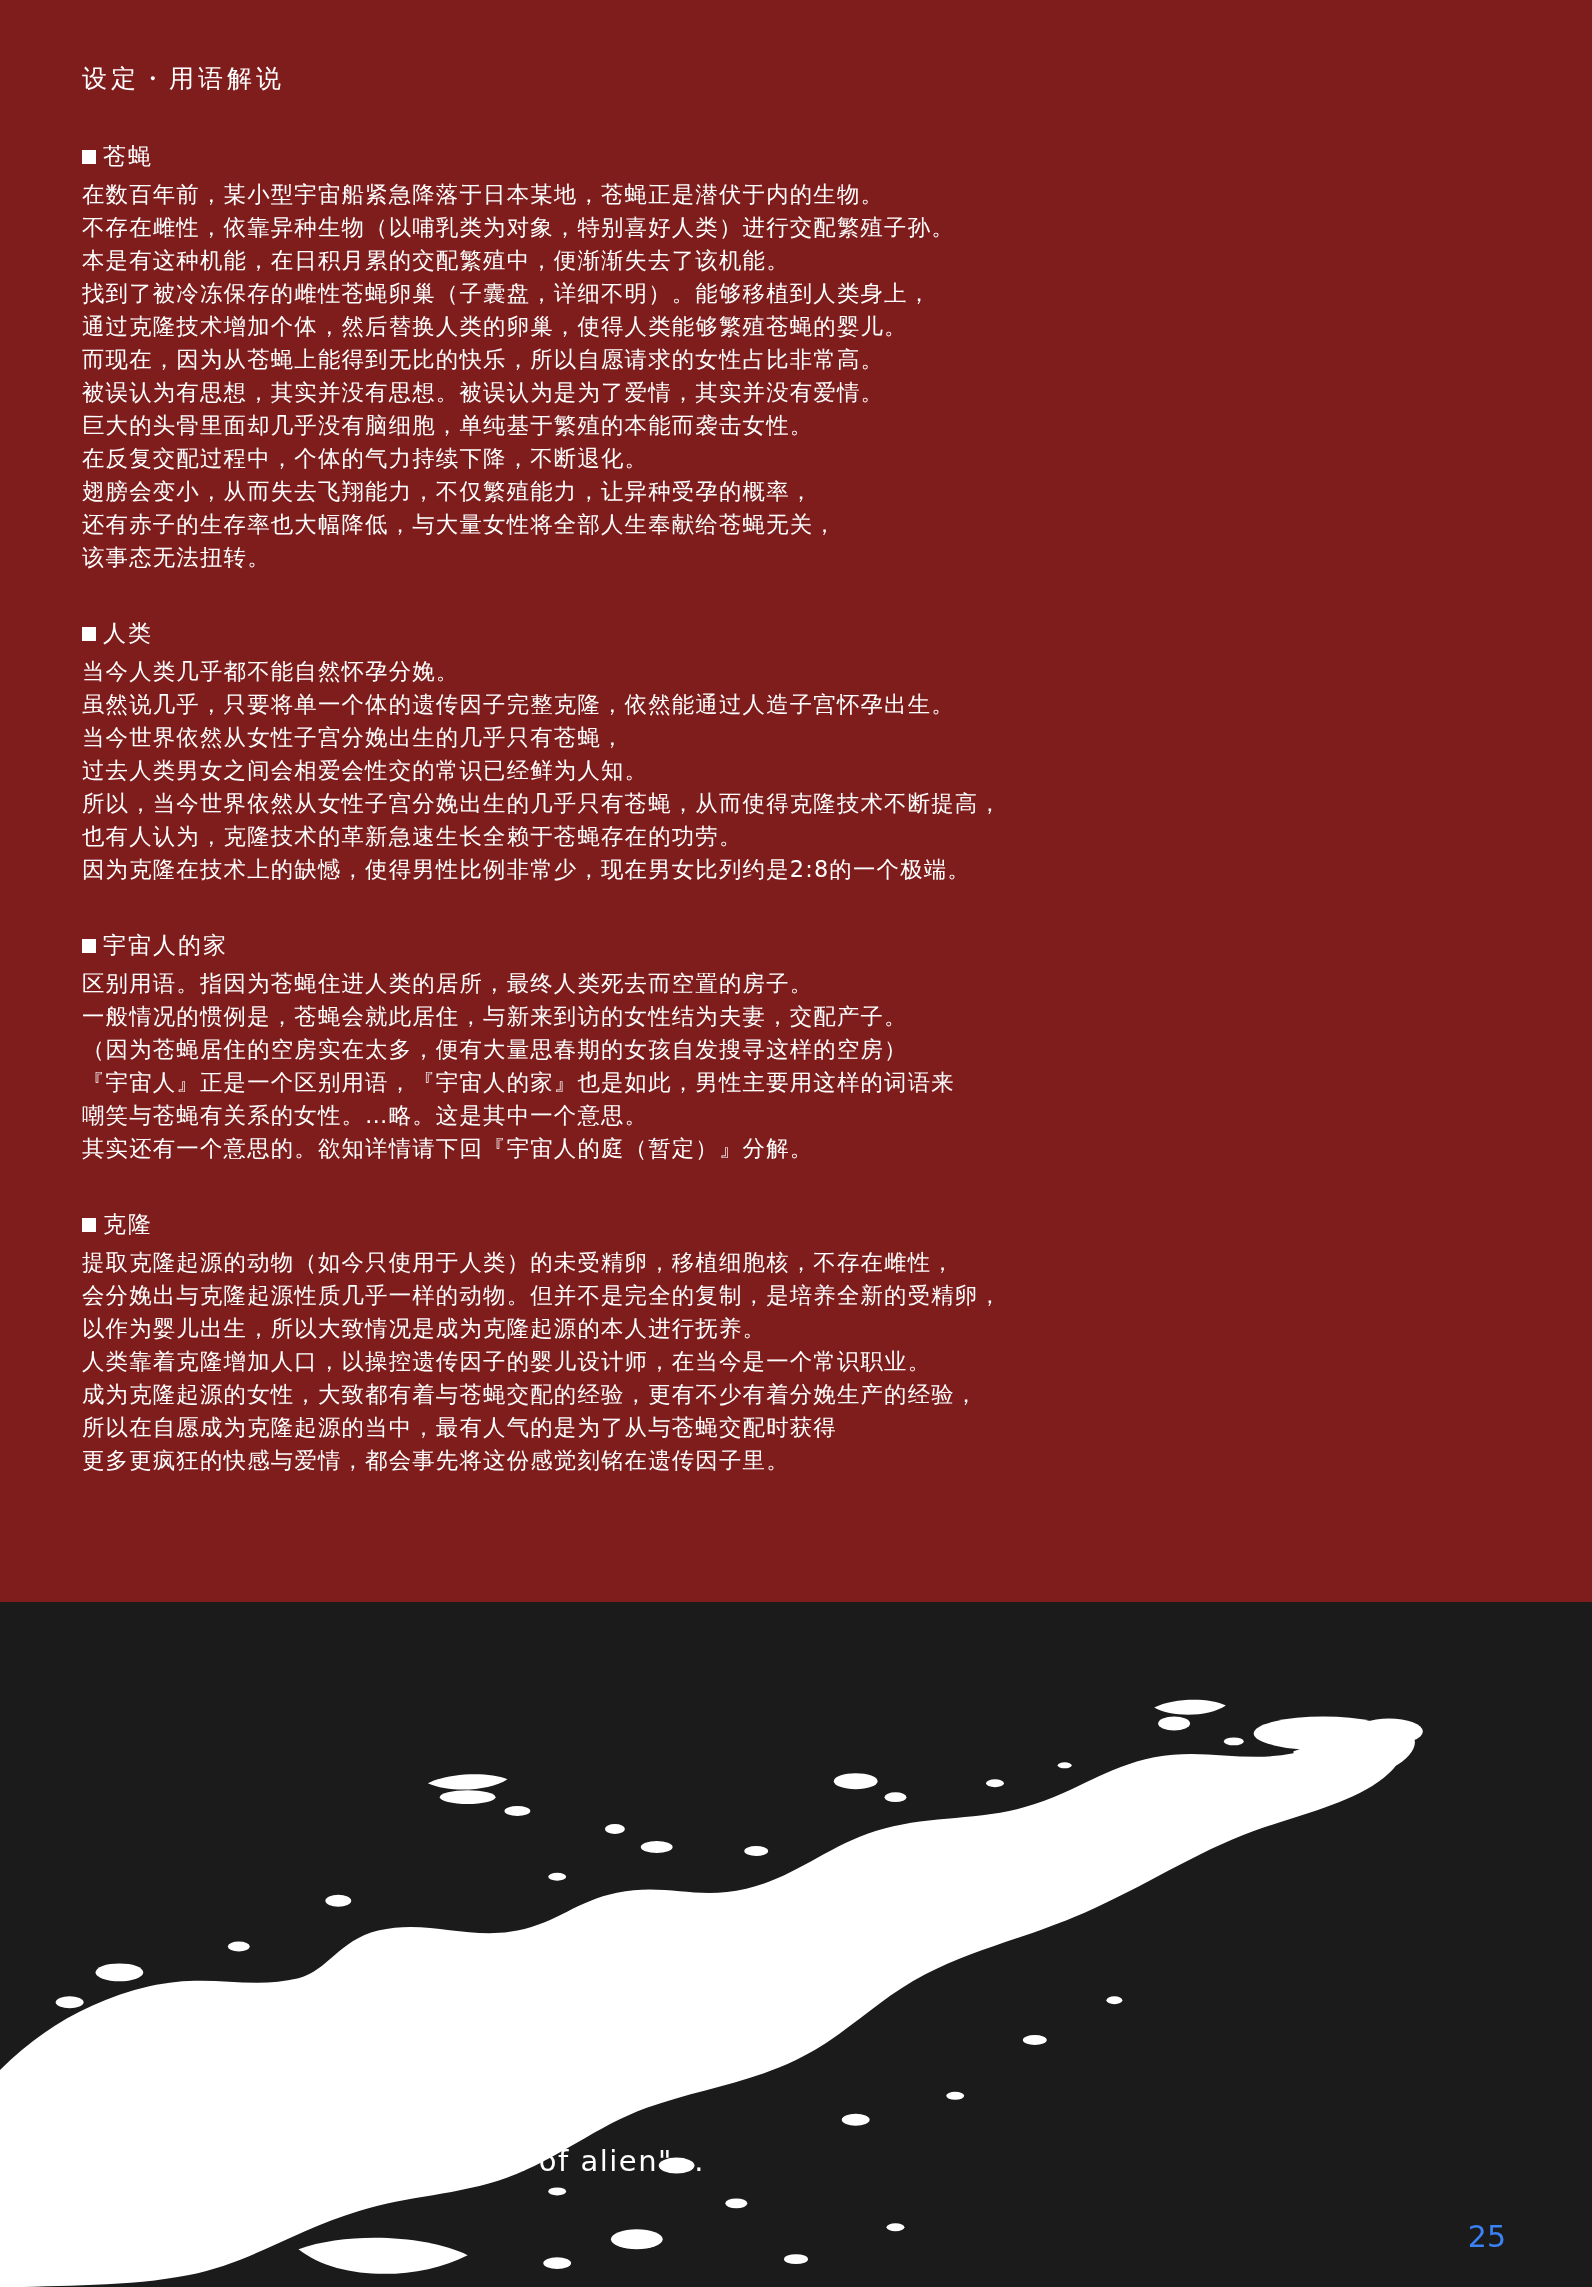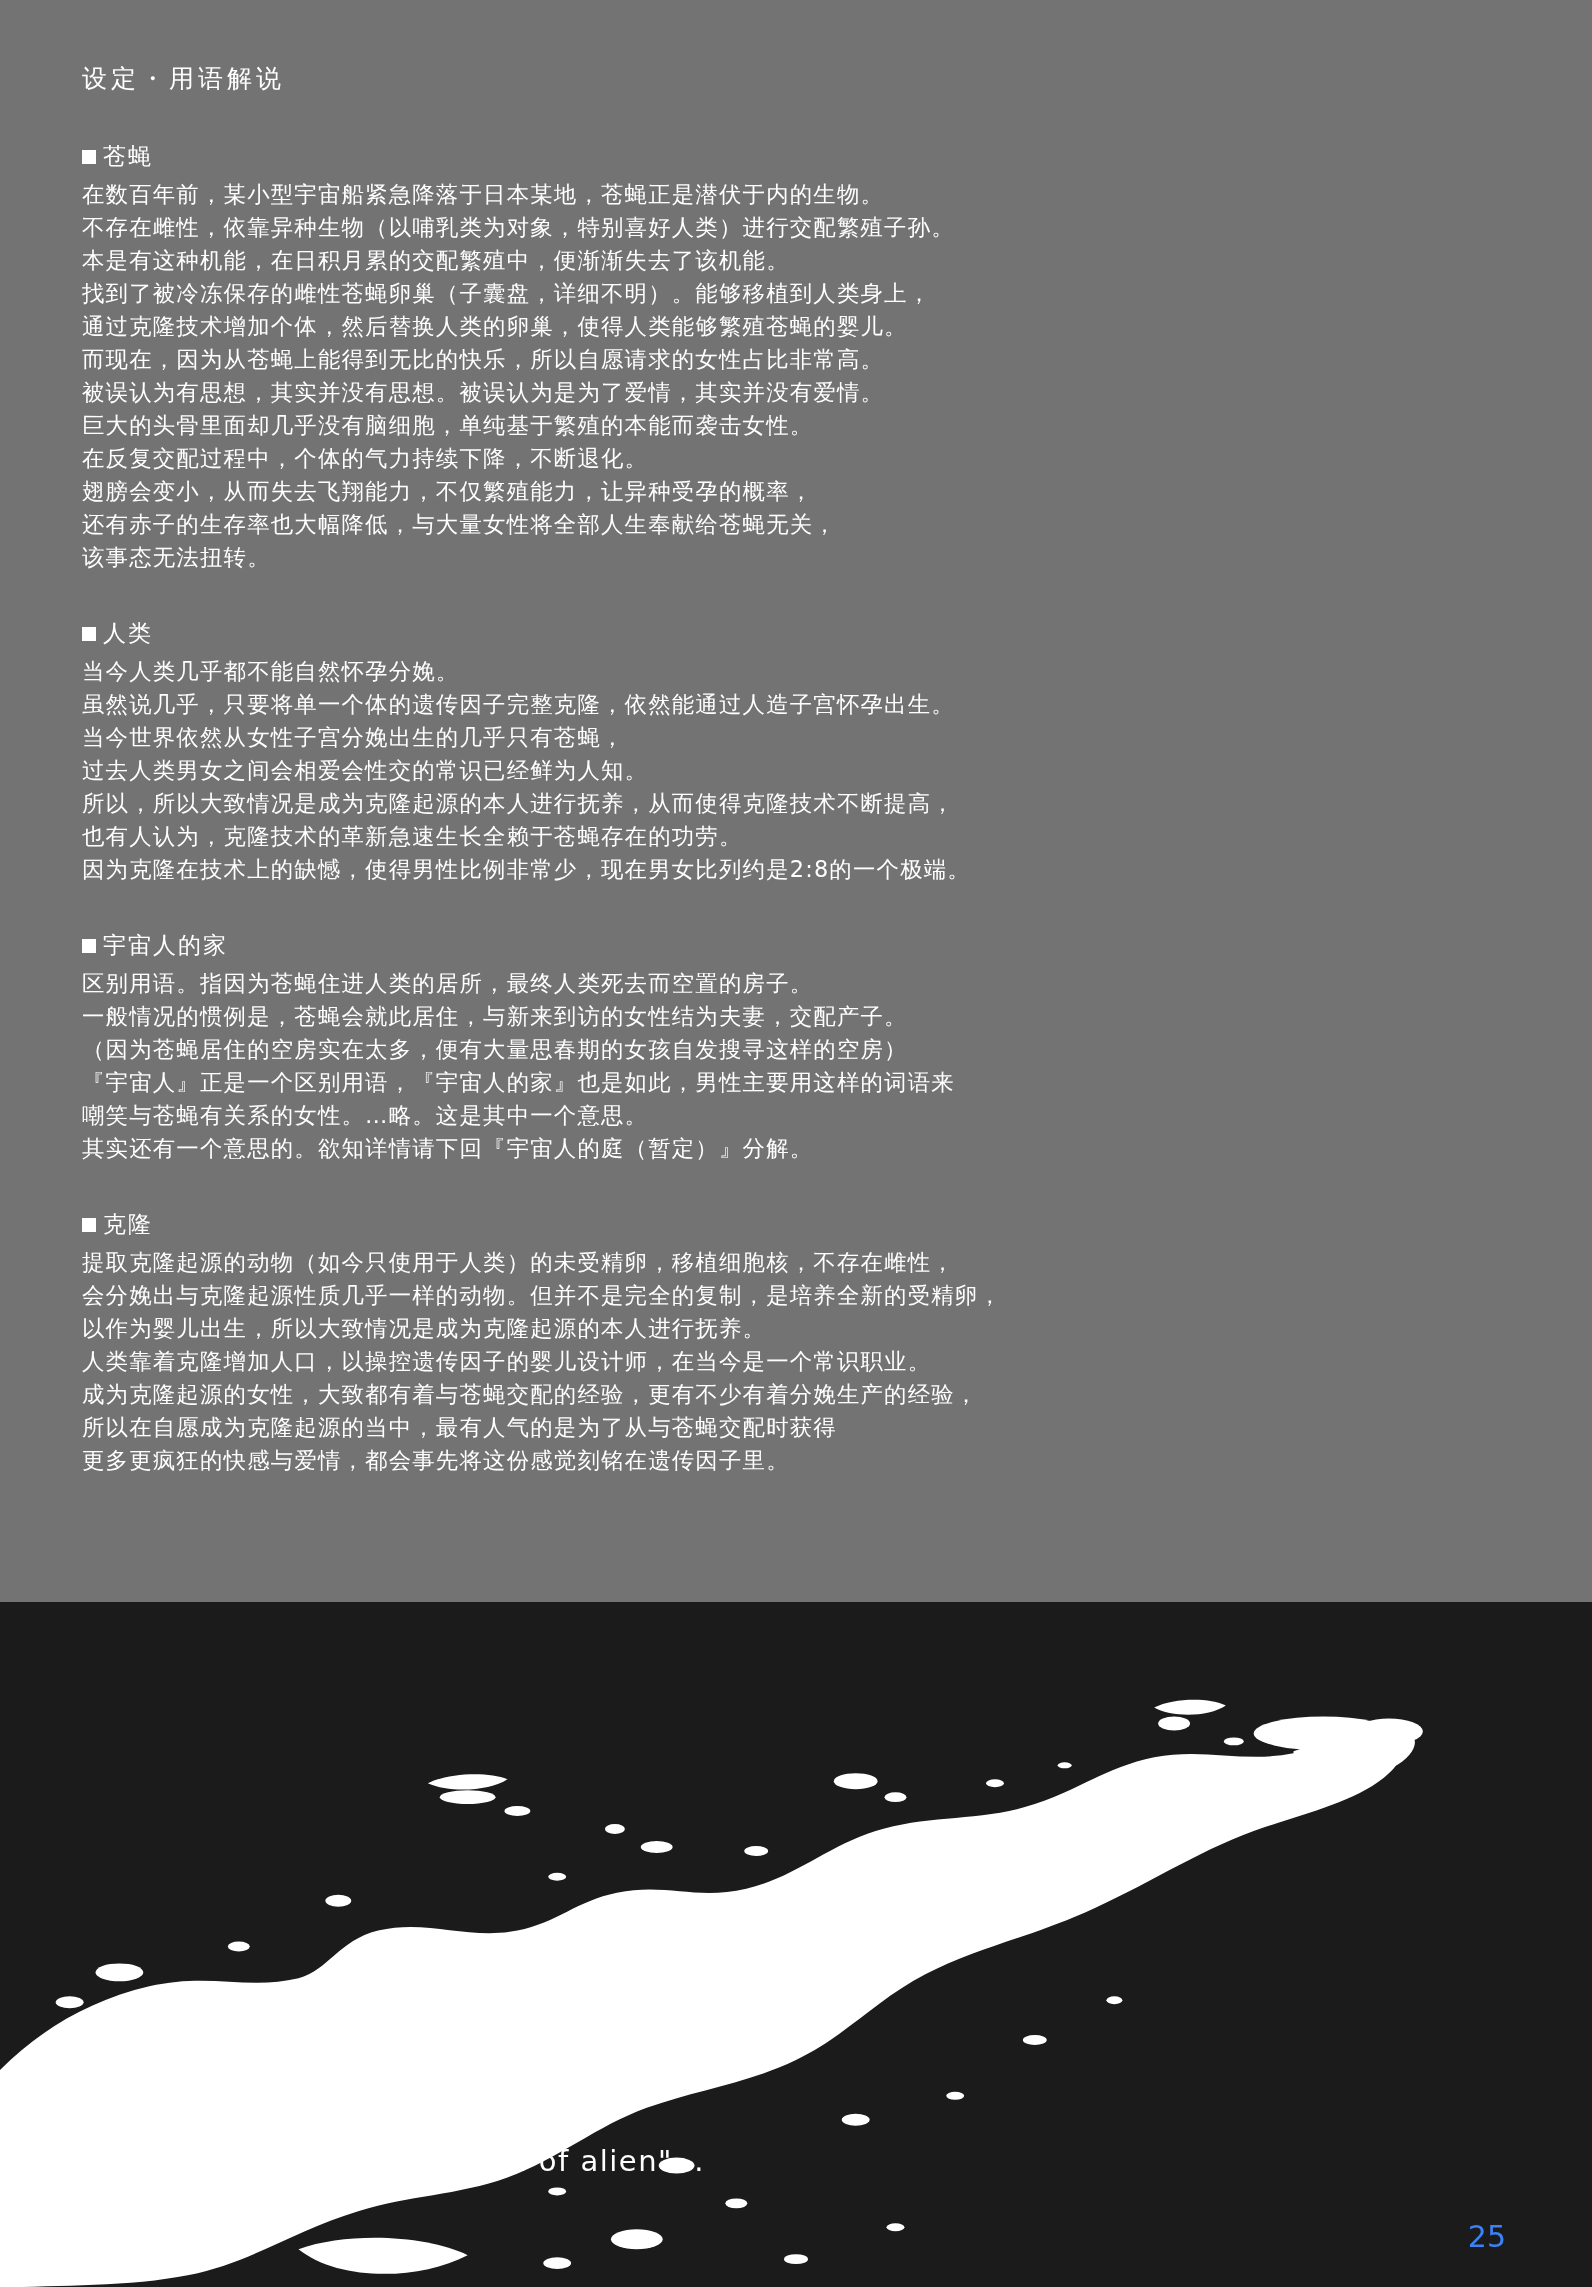--- a/index.html
+++ b/index.html
@@ -20,21 +20,21 @@
     inset: 0;
     background: #000000;
   }
   
   .text-area {
     position: absolute;
     left: 0;
     top: 0;
     width: 1592px;
     height: 1602px;
-    background: #737373;
+    background: #7f1d1d;
     box-sizing: border-box;
     padding: 62px 0 16px 82px;
   }
   .page-title {
     font-size: 25px;
     letter-spacing: 4px;
     color: #ffffff;
     margin: 0 0 46px 0;
     font-weight: 400;
   }
@@ -131,21 +131,21 @@
 
     <div class="section">
       <div class="section-heading">
         <span class="bullet-square"></span>
         <span>人类</span>
       </div>
       <p class="body-line">当今人类几乎都不能自然怀孕分娩。</p>
       <p class="body-line">虽然说几乎，只要将单一个体的遗传因子完整克隆，依然能通过人造子宫怀孕出生。</p>
       <p class="body-line">当今世界依然从女性子宫分娩出生的几乎只有苍蝇，</p>
       <p class="body-line">过去人类男女之间会相爱会性交的常识已经鲜为人知。</p>
-      <p class="body-line">所以，所以大致情况是成为克隆起源的本人进行抚养，从而使得克隆技术不断提高，</p>
+      <p class="body-line">所以，当今世界依然从女性子宫分娩出生的几乎只有苍蝇，从而使得克隆技术不断提高，</p>
       <p class="body-line">也有人认为，克隆技术的革新急速生长全赖于苍蝇存在的功劳。</p>
       <p class="body-line">因为克隆在技术上的缺憾，使得男性比例非常少，现在男女比列约是2:8的一个极端。</p>
     </div>
 
     <div class="section">
       <div class="section-heading">
         <span class="bullet-square"></span>
         <span>宇宙人的家</span>
       </div>
       <p class="body-line">区别用语。指因为苍蝇住进人类的居所，最终人类死去而空置的房子。</p>

